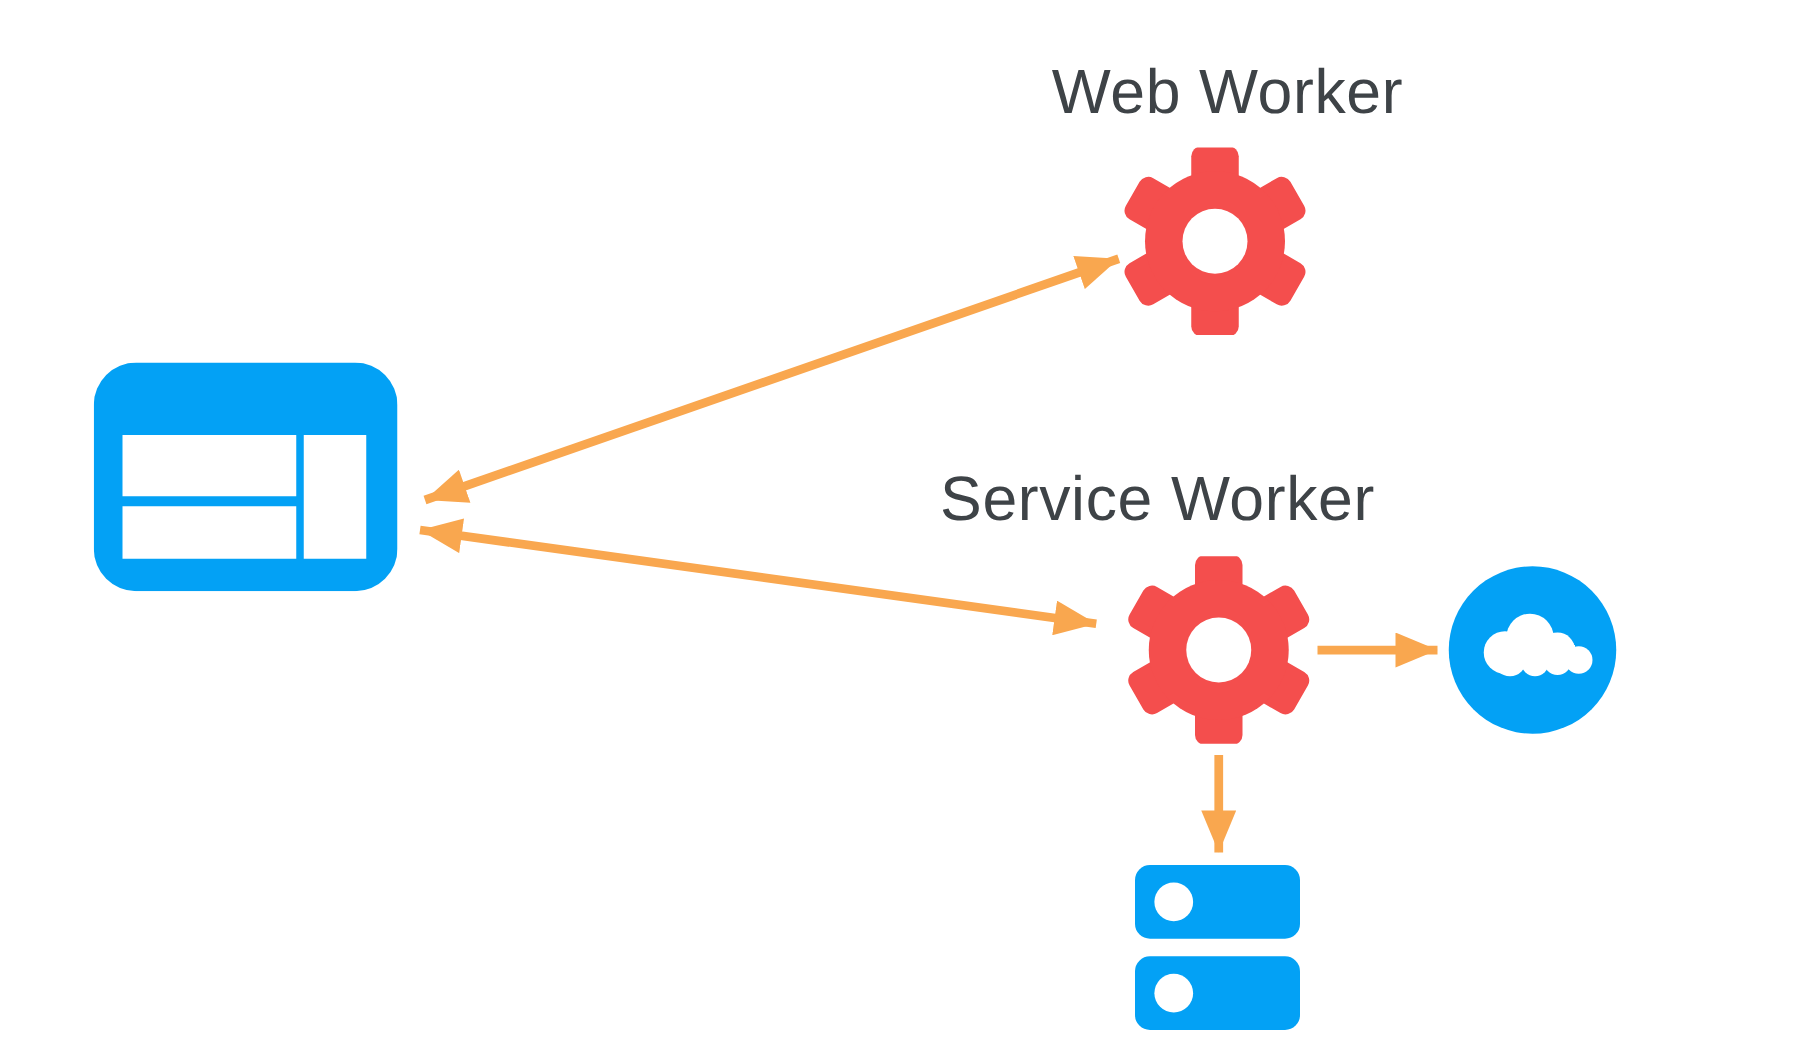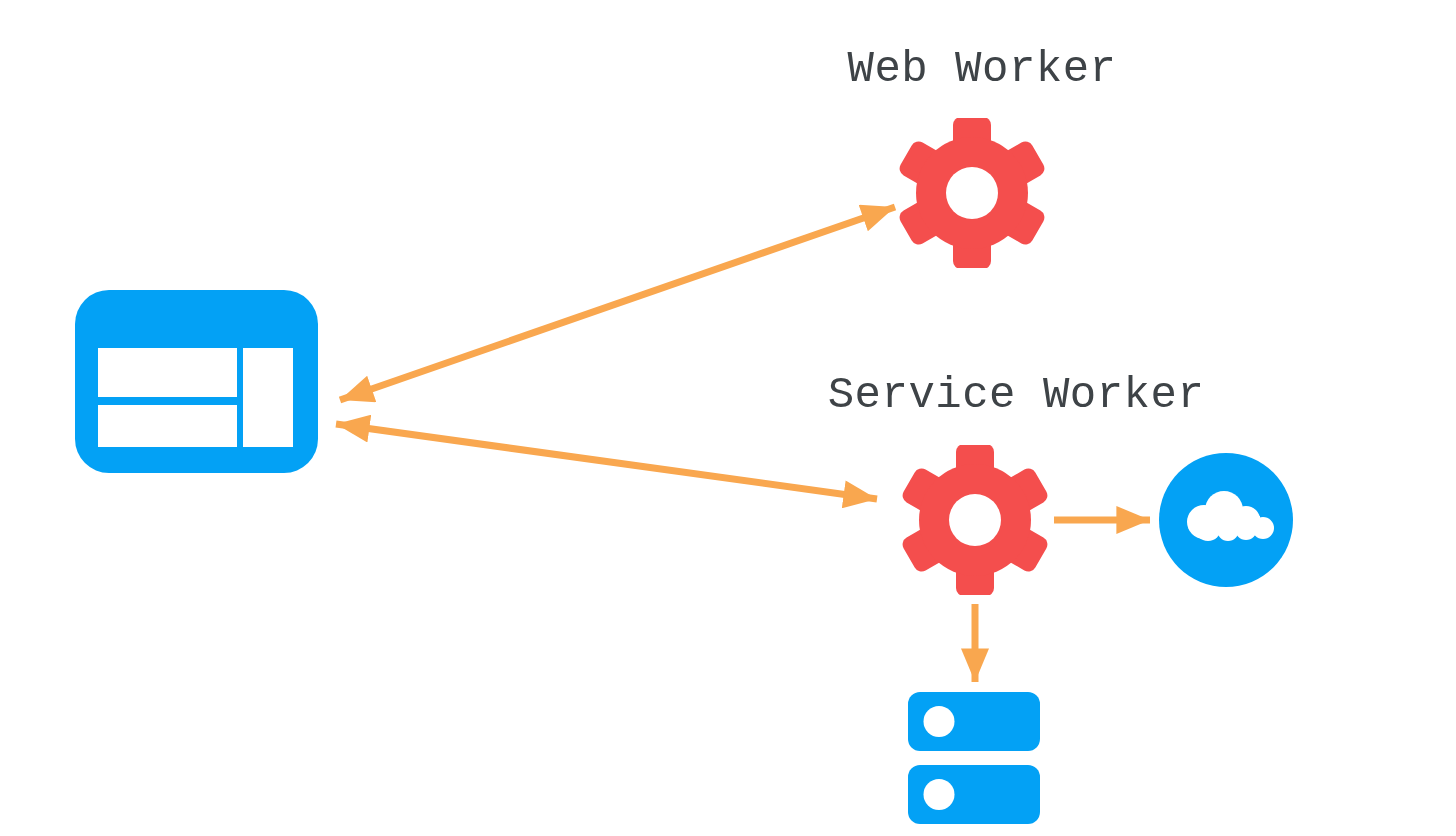--- a/index.html
+++ b/index.html
@@ -23,25 +23,24 @@
     pointer-events: none;
   }
   .arrows line {
     stroke: var(--orange, #F9A74F);
     stroke-width: 7;
   }
   .node-label {
     position: absolute;
     transform: translateX(-50%);
     white-space: nowrap;
-    font-size: 44px;
+    font-size: 50px;
     font-weight: 500;
     letter-spacing: 0.5px;
     color: var(--text, #3E4347);
-    font-family: Liberation Mono, monospace;
   }
 </style>
 </head>
 <body>
 
 <div class="canvas">
 
   <svg class="arrows">
     <defs>
       <marker id="ah" viewBox="0 0 12 10" refX="12" refY="5" markerWidth="34" markerHeight="28" markerUnits="userSpaceOnUse" orient="auto-start-reverse">
@@ -68,21 +67,21 @@
       <rect x="-19" y="-76" width="38" height="36" rx="8" transform="rotate(60)"></rect>
       <rect x="-19" y="-76" width="38" height="36" rx="8" transform="rotate(120)"></rect>
       <rect x="-19" y="-76" width="38" height="36" rx="8" transform="rotate(180)"></rect>
       <rect x="-19" y="-76" width="38" height="36" rx="8" transform="rotate(240)"></rect>
       <rect x="-19" y="-76" width="38" height="36" rx="8" transform="rotate(300)"></rect>
       <circle r="56"></circle>
     </g>
     <circle r="26" fill="#ffffff"></circle>
   </svg>
 
-  <div class="node-label" style="left:1016px; top:370px;">Service Worker</div>
+  <div class="node-label" style="left:926px; top:370px;">Service Worker</div>
   <svg class="abs" style="left:900px; top:445px;" width="150" height="150" viewBox="-75 -75 150 150">
     <g fill="var(--red, #F44E4D)">
       <rect x="-19" y="-76" width="38" height="36" rx="8"></rect>
       <rect x="-19" y="-76" width="38" height="36" rx="8" transform="rotate(60)"></rect>
       <rect x="-19" y="-76" width="38" height="36" rx="8" transform="rotate(120)"></rect>
       <rect x="-19" y="-76" width="38" height="36" rx="8" transform="rotate(180)"></rect>
       <rect x="-19" y="-76" width="38" height="36" rx="8" transform="rotate(240)"></rect>
       <rect x="-19" y="-76" width="38" height="36" rx="8" transform="rotate(300)"></rect>
       <circle r="56"></circle>
     </g>

